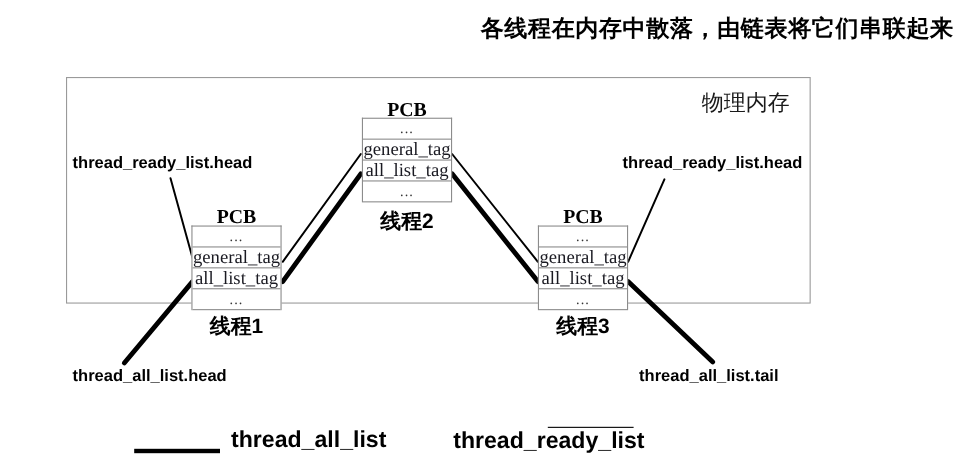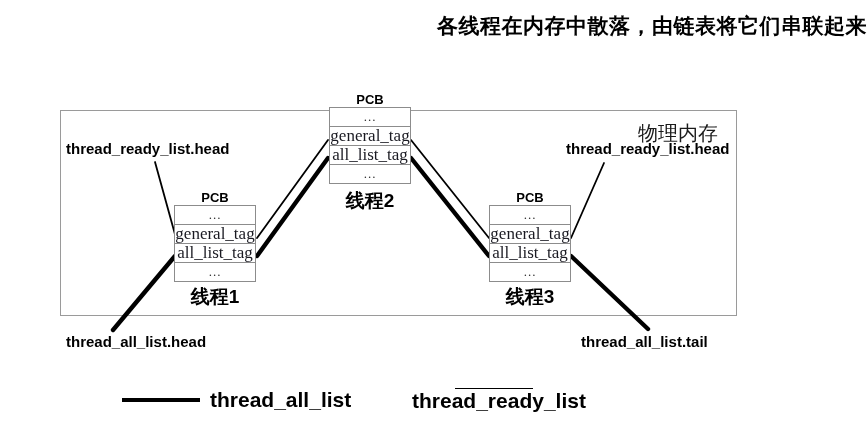--- a/index.html
+++ b/index.html
@@ -31,21 +31,20 @@
 
   .memory-frame {
     position: absolute;
     left: 60px;
     top: 70px;
     width: 677px;
     height: 206px;
     border: 1px solid #9a9a9a;
     box-sizing: border-box;
     background: #fff;
-    margin-top: 40px;
   }
 
   .memory-label {
     position: absolute;
     right: 18px;
     top: 9px;
     font-family: "Liberation Sans", "DejaVu Sans", sans-serif;
     font-size: 20px;
     color: #1a1a1a;
   }
@@ -60,22 +59,22 @@
     pointer-events: none;
   }
 
   
   .pcb {
     position: absolute;
     width: 82px;
   }
   .pcb-caption {
     text-align: center;
-    font-family: Liberation Sans, sans-serif;
-    font-size: 13px;
+    font-family: Liberation Serif, serif;
+    font-size: 18px;
     font-weight: bold;
     line-height: 15px;
     color: #000;
   }
   .pcb-table {
     border: 1px solid #8c8c8c;
     border-bottom: none;
     background: #fff;
     box-sizing: border-box;
   }
@@ -119,21 +118,21 @@
   .legend {
     position: absolute;
     left: 0;
     top: 388px;
     width: 867px;
     height: 40px;
   }
   .legend-item {
     position: absolute;
     display: flex;
-    align-items: center;
+    align-items: flex-end;
   }
   .legend-line {
     display: inline-block;
     width: 78px;
     margin-right: 10px;
   }
   .legend-line.thick { border-top: 4px solid #000; }
   .legend-line.thin  { border-top: 1.6px solid #000; }
   .legend-text {
     font-family: "Liberation Sans", "DejaVu Sans", sans-serif;

